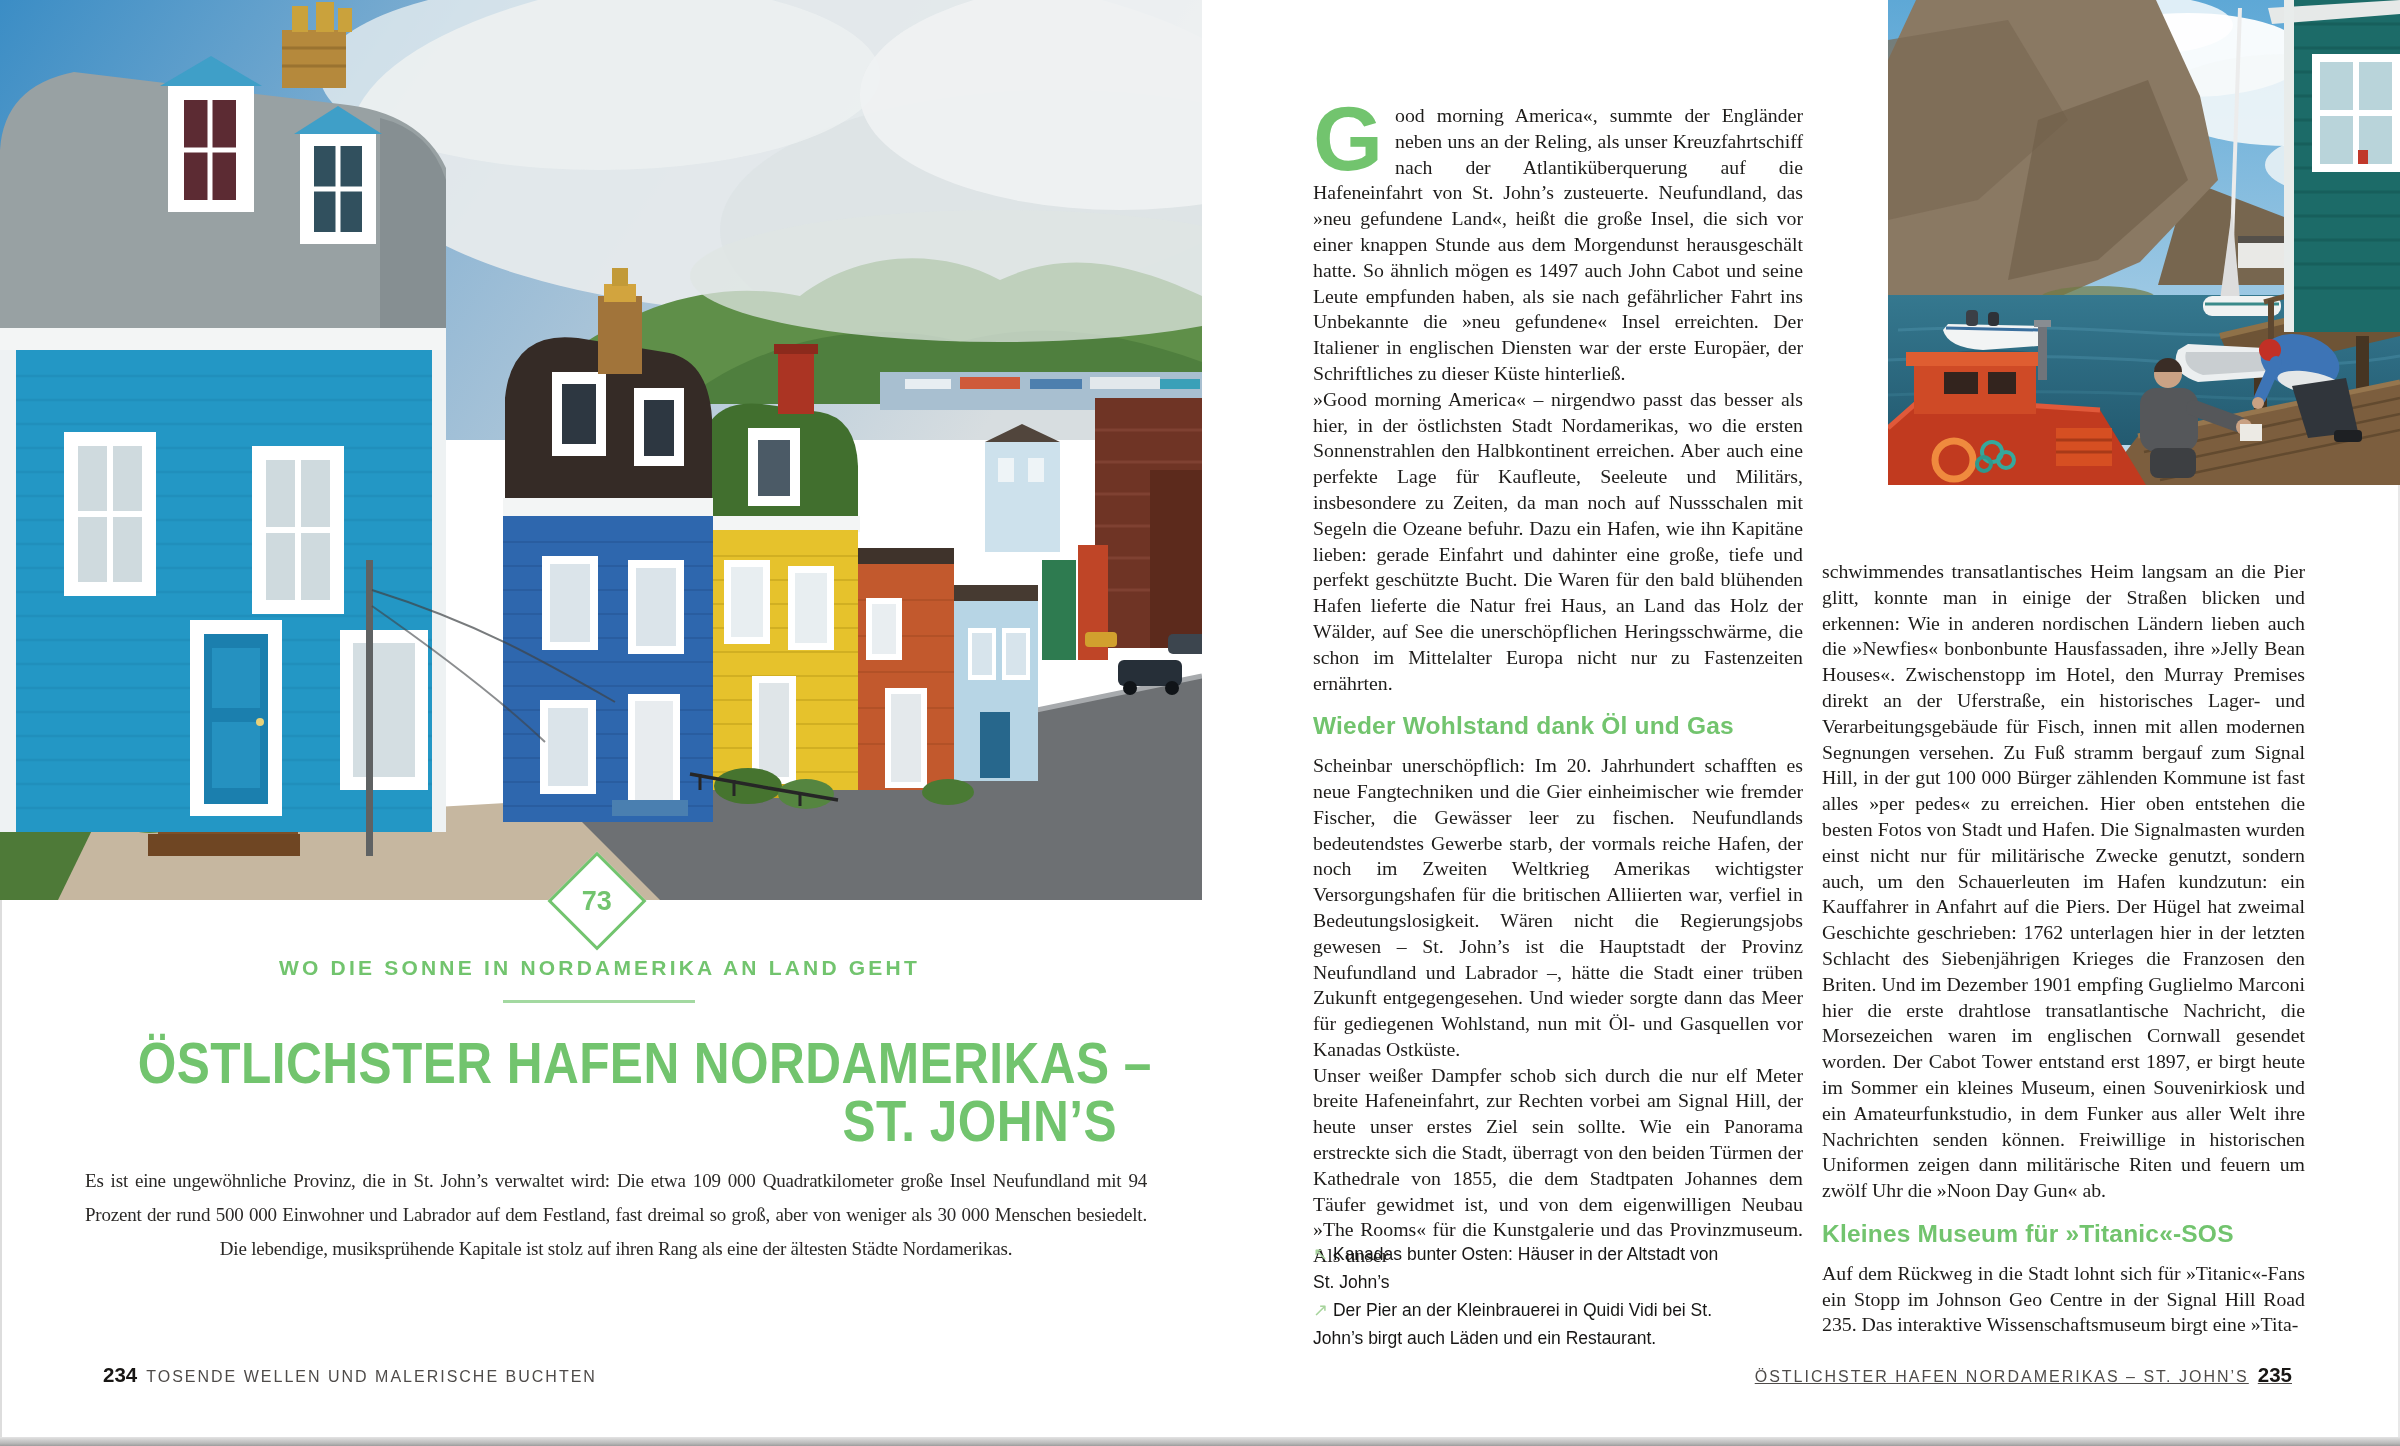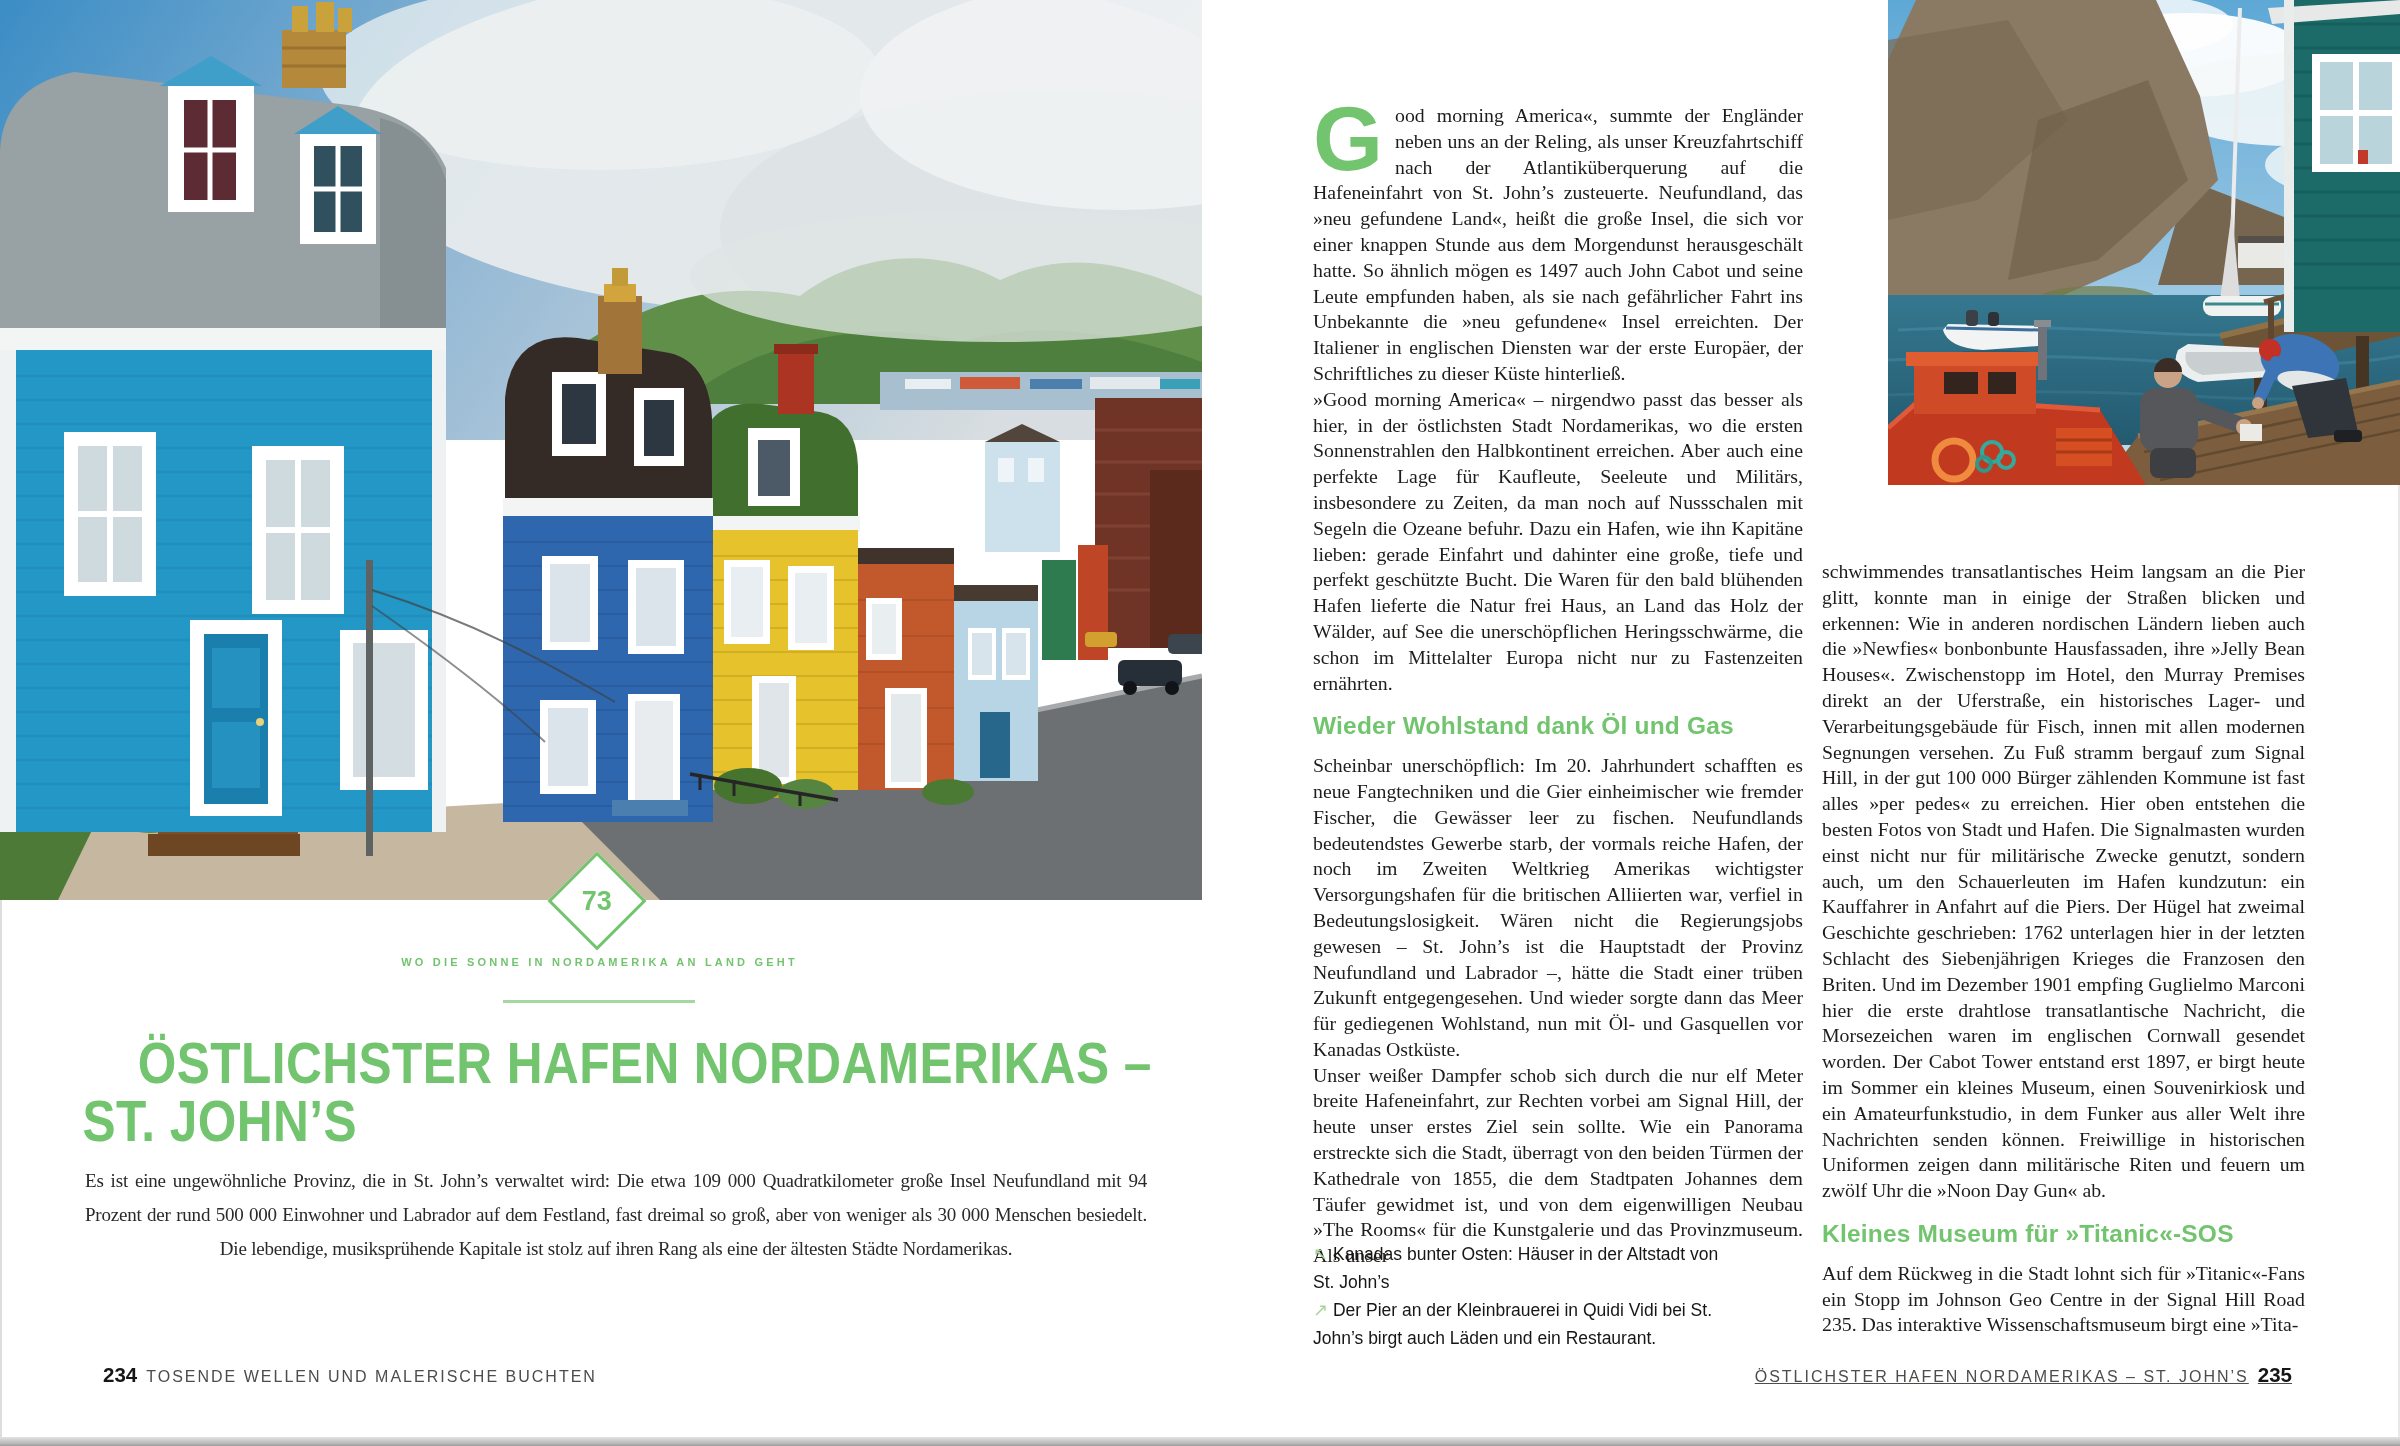--- a/index.html
+++ b/index.html
@@ -13,24 +13,24 @@
   .photo-left{left:0;top:0;width:1202px;height:900px;}
   .photo-right{left:1888px;top:0;width:512px;height:485px;}
 
   
   .badge{position:absolute;left:549px;top:853px;width:96px;height:96px;
          display:flex;align-items:center;justify-content:center;}
   .badge-diamond{width:64px;height:64px;background:#fff;border:3px solid var(--accent,#72c46e);
          transform:rotate(45deg);display:flex;align-items:center;justify-content:center;}
   .badge-num{transform:rotate(-45deg);font-weight:700;font-size:27px;color:var(--accent,#72c46e);}
   .kicker{position:absolute;left:62px;top:956px;width:1075px;text-align:center;
-         font-size:11px;font-weight:700;letter-spacing:3.2px;color:var(--accent,#72c46e);}
+         font-size:21px;font-weight:700;letter-spacing:3.2px;color:var(--accent,#72c46e);}
   .kicker-rule{position:absolute;left:503px;top:1000px;width:192px;height:3px;
          background:var(--accent,#72c46e);opacity:.65;}
-  .title{position:absolute;left:62px;top:1034px;width:1075px;margin:0;text-align:left;
+  .title{position:absolute;left:62px;top:1034px;width:1075px;margin:0;text-align:right;
          font-size:57px;line-height:58px;font-weight:700;color:var(--accent,#72c46e);}
   .title-line{display:inline-block;transform:scaleX(.87);transform-origin:50% 50%;
          letter-spacing:.5px;white-space:nowrap;}
   .intro{position:absolute;left:85px;top:1164px;width:1062px;margin:0;
          font-size:19px;line-height:34px;font-weight:400;color:#2b2927;
          text-align:justify;text-align-last:center;letter-spacing:-.2px;font-family:Liberation Serif, serif;}
 
   
   .col{position:absolute;font-family:"Liberation Serif",serif;font-size:19.8px;
        line-height:25.8px;color:#1e1c1a;text-align:justify;hyphens:auto;}

